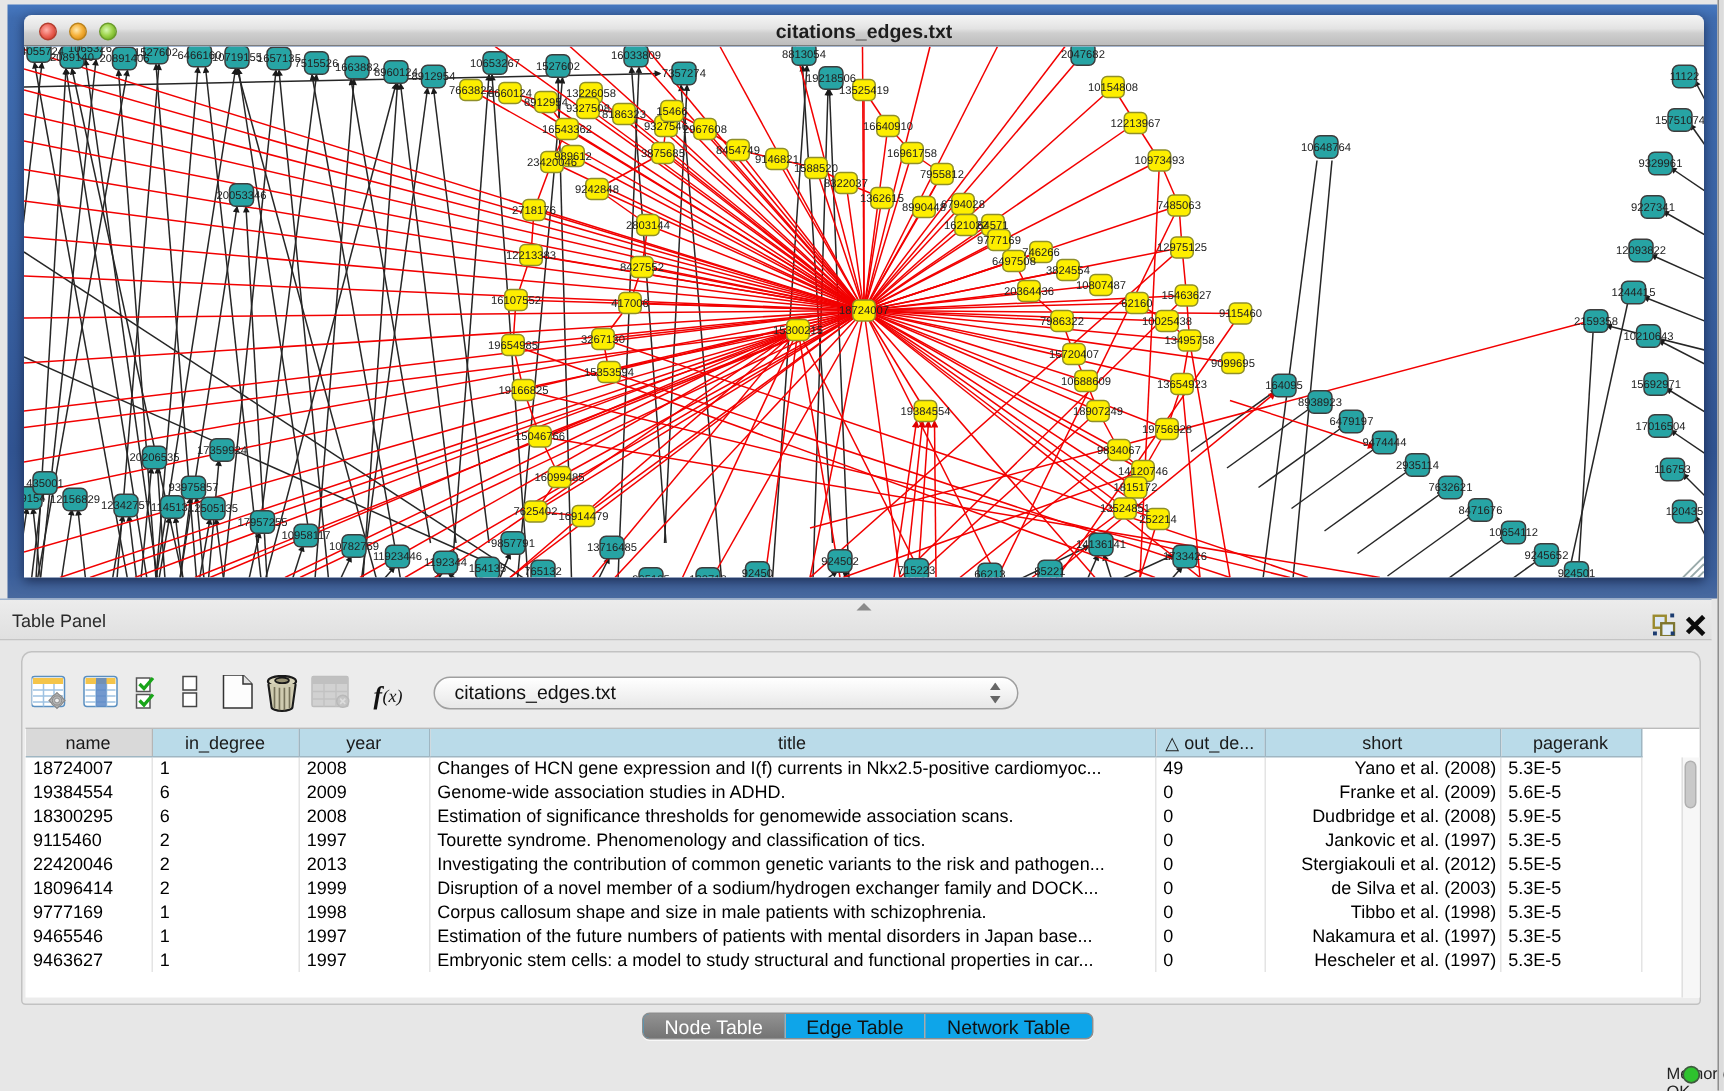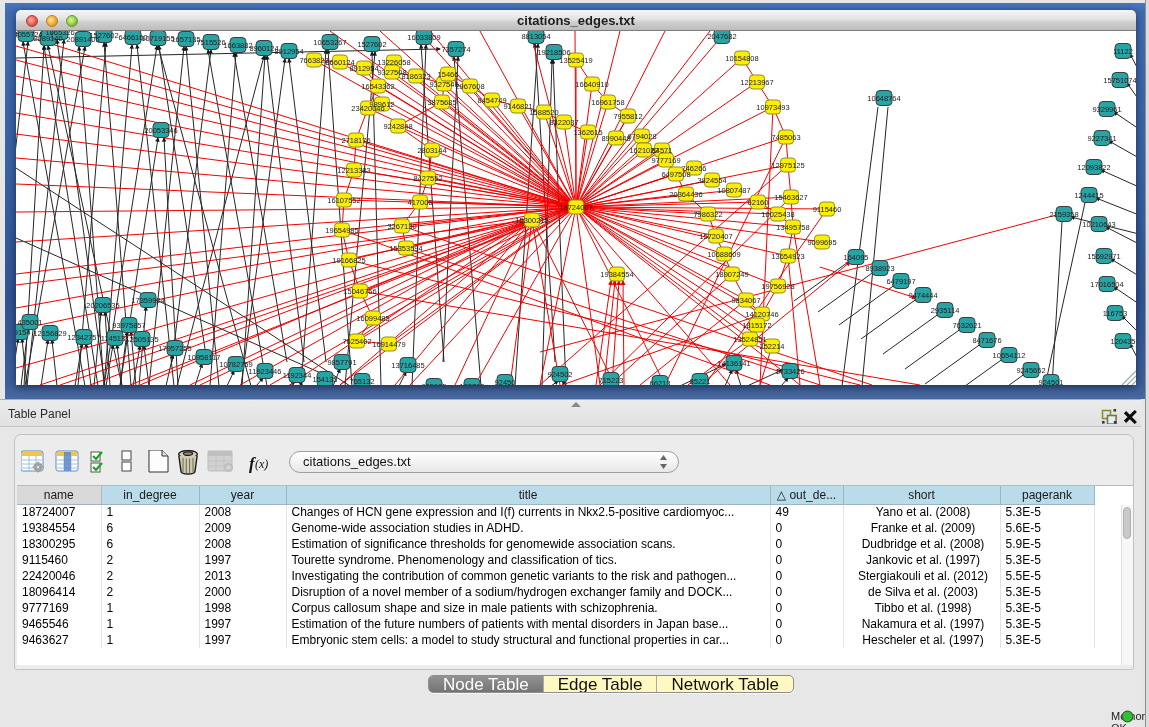--- a/index.html
+++ b/index.html
@@ -20,25 +20,25 @@
  border:1px solid #c2c2c2;border-radius:7px 7px 3px 3px}
 .combo{position:absolute;left:274px;top:16px;width:390px;height:22px;border:1px solid #9f9f9f;border-radius:11px;
  background:linear-gradient(180deg,#ffffff,#f1f1f1 60%,#e7e7e7);font-size:13px;color:#111;line-height:20px;padding-left:13px}
 .tblwrap{position:absolute;left:2px;top:50px;width:1116px;height:180px;background:#fff;overflow:hidden;border-top:1px solid #bbb}
 table{border-collapse:collapse;table-layout:fixed;width:1077px;font-size:12px;color:#000}
 th{height:18px;background:#badbe9;border-right:1px solid #9fb6c2;border-bottom:1px solid #9fb6c2;
  font-weight:normal;font-size:12px;color:#1a1a1a;overflow:hidden;white-space:nowrap}
 th.c0{background:#d9d9d9;border-right:1px solid #b5b5b5}
 td{height:16px;border-right:1px solid #e4e4e4;overflow:hidden;white-space:nowrap;padding:0 2px 0 5px}
 .c0{width:84px}.c1{width:98px}.c2{width:87px}.c3{width:484px}.c4{width:73px}.c5{width:157px}.c6{width:94px}
-td.c5{text-align:center}
+td.c5{text-align:right}
 .vsb{position:absolute;right:0;top:70px;width:12px;height:160px;background:#f7f7f7;border-left:1px solid #e0e0e0}
 .vsb i{position:absolute;left:1px;top:2px;width:8px;height:32px;border-radius:4px;background:#c9c9c9;border:1px solid #b0b0b0}
-.tabs{position:absolute;left:428px;top:248px;height:18px;border:1px solid #8e8e8e;border-radius:5px;background:#fef9c3;
- display:flex;font-size:17px;overflow:hidden;box-shadow:0 1px 0 rgba(255,255,255,.7)}
+.tabs{position:absolute;left:428px;top:248px;height:18px;border:1px solid #8e8e8e;border-radius:5px;background:#0ea5e9;
+ display:flex;font-size:13px;overflow:hidden;box-shadow:0 1px 0 rgba(255,255,255,.7)}
 .tabs div{padding:0 14px;line-height:17px;color:#111;border-right:1px solid #aaa}
 .tabs div:last-child{border-right:none}
 .tabs .sel{background:linear-gradient(180deg,#929292,#747474);color:#fff}
 .status{position:absolute;left:0;top:695px;width:1141px;height:32px;font-size:12px;color:#222}
 .rightstrip{position:absolute;left:1145px;top:0;width:4px;height:727px;background:#dcdcdc;border-left:1px solid #8e8e8e}
 .handle{position:absolute;left:571px;top:402px;width:0;height:0;border-left:5px solid transparent;border-right:5px solid transparent;border-bottom:5px solid #8a8a8a}
 </style></head><body>
 <div class="desktop">
  <div class="win">
   <div class="tbar">citations_edges.txt</div>
@@ -808,21 +808,21 @@
               <td class="c1">2</td>
               <td class="c2">2013</td>
               <td class="c3">Investigating the contribution of common genetic variants to the risk and pathogen...</td>
               <td class="c4">0</td>
               <td class="c5">Stergiakouli et al. (2012)</td>
               <td class="c6">5.5E-5</td>
             </tr>
             <tr>
               <td class="c0">18096414</td>
               <td class="c1">2</td>
-              <td class="c2">2000</td>
+              <td class="c2">1999</td>
               <td class="c3">Disruption of a novel member of a sodium/hydrogen exchanger family and DOCK...</td>
               <td class="c4">0</td>
               <td class="c5">de Silva et al. (2003)</td>
               <td class="c6">5.3E-5</td>
             </tr>
             <tr>
               <td class="c0">9777169</td>
               <td class="c1">1</td>
               <td class="c2">1998</td>
               <td class="c3">Corpus callosum shape and size in male patients with schizophrenia.</td>

